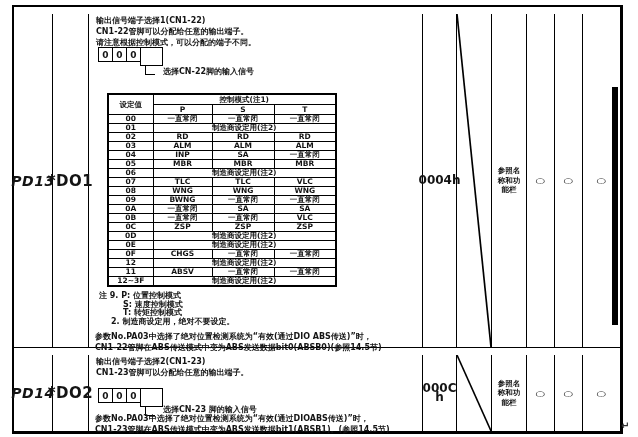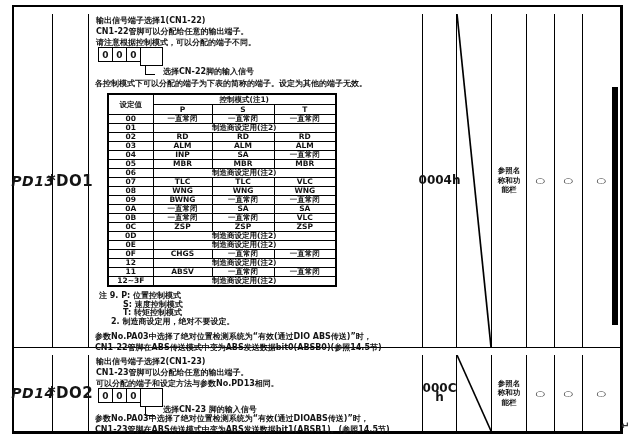--- a/index.html
+++ b/index.html
@@ -68,21 +68,20 @@
 
       <div class="sigbox" style="left:9px;top:33px">
         <span class="sigcell first">0</span>
         <span class="sigcell">0</span>
         <span class="sigcell">0</span>
         <span class="sigcell sel"></span>
       </div>
       <div class="callout" style="left:56px;top:51px"></div>
       <span class="dl" style="left:74px;top:53px">选择CN-22脚的输入信号</span>
 
-      <span class="dl" style="left:6px;top:65px">各控制模式下可以分配的端子为下表的简称的端子。设定为其他的端子无效。</span>
 
       <table class="mode-table" style="left:18px;top:79px">
         <colgroup>
             <col style="width:45px">
             <col style="width:59px">
             <col style="width:62px">
             <col style="width:62px">
           </colgroup>
         <tbody>
           <tr>
@@ -234,21 +233,20 @@
     <div class="gcell rlast">
       <span class="pno">PD14</span>
     </div>
     <div class="gcell rlast">
       <span class="psym">*DO2</span>
     </div>
 
     <div class="gcell rlast desc">
       <span class="dl" style="left:7px;top:2px">输出信号端子选择2(CN1-23)</span>
       <span class="dl" style="left:7px;top:13px">CN1-23管脚可以分配给任意的输出端子。</span>
-      <span class="dl" style="left:7px;top:24px">可以分配的端子和设定方法与参数No.PD13相同。</span>
 
       <div class="sigbox" style="left:9px;top:33px">
         <span class="sigcell first">0</span>
         <span class="sigcell">0</span>
         <span class="sigcell">0</span>
         <span class="sigcell sel"></span>
       </div>
       <div class="callout" style="left:56px;top:51px"></div>
       <span class="dl" style="left:74px;top:50px">选择CN-23 脚的输入信号</span>
 

